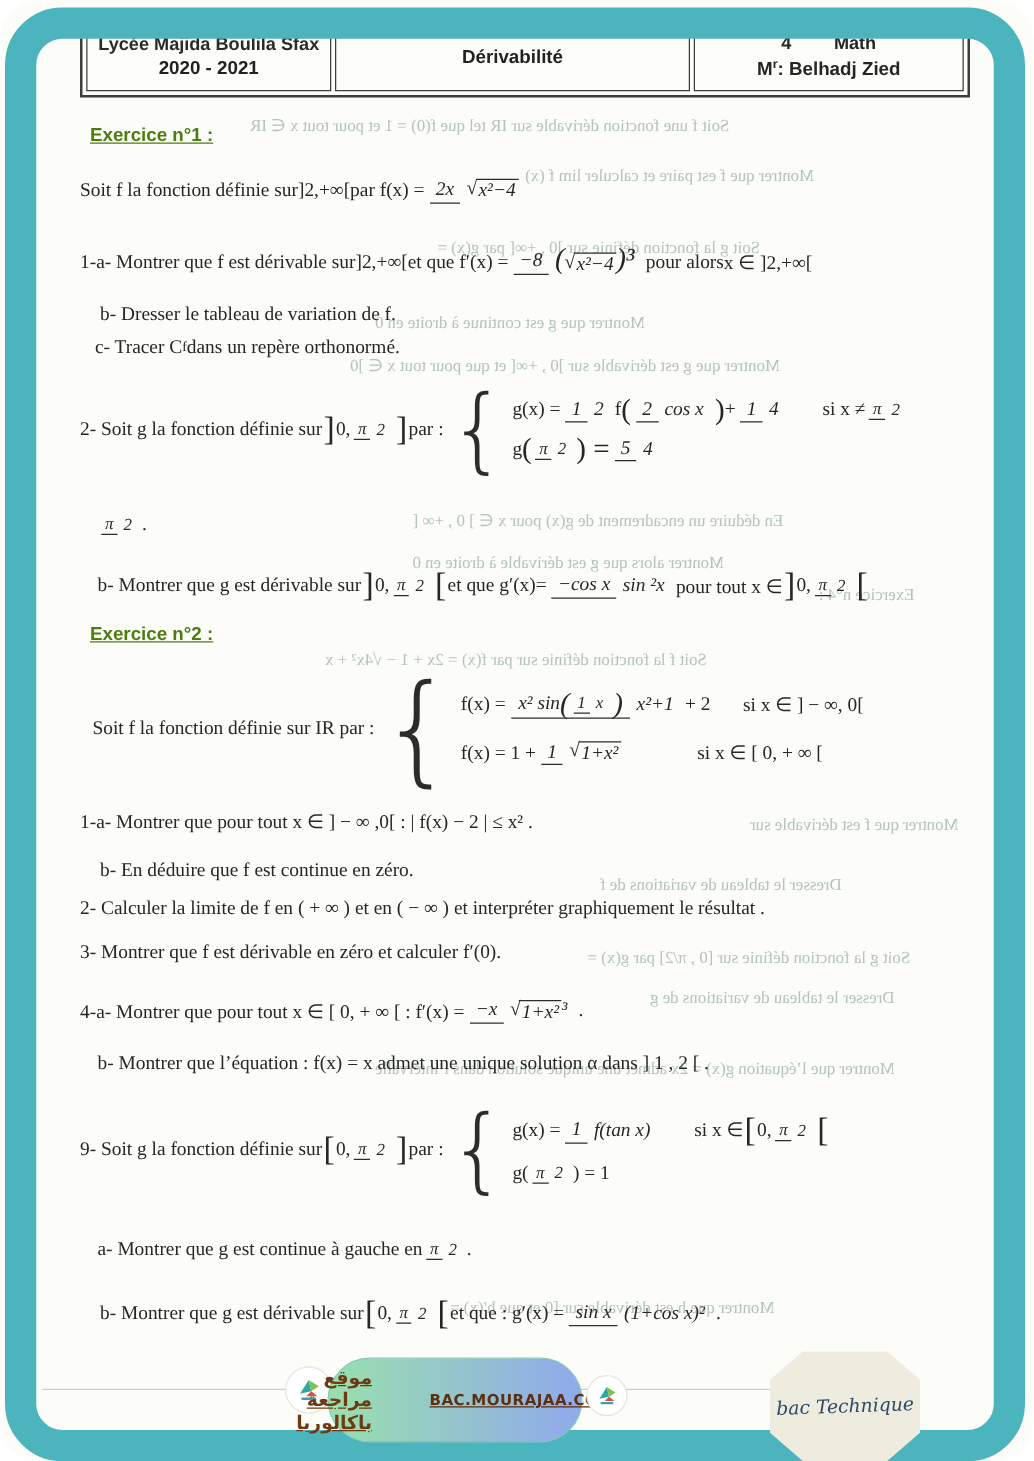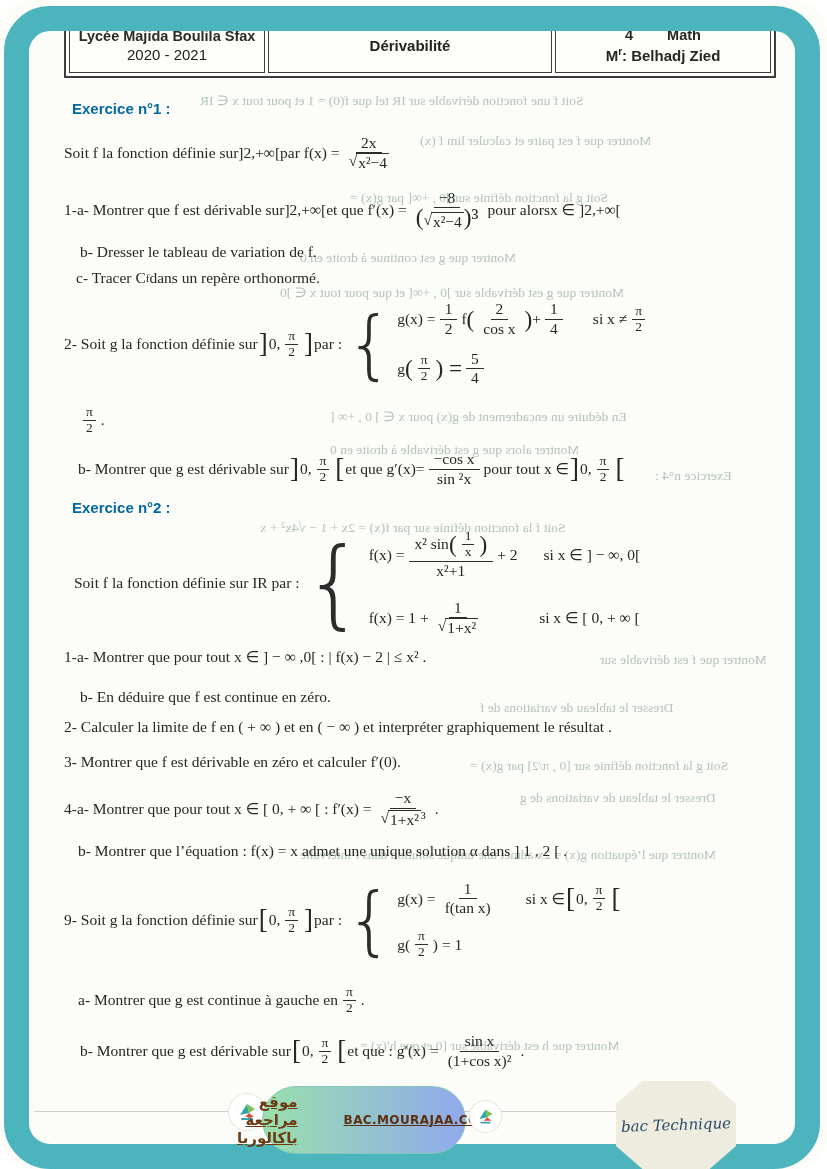--- a/index.html
+++ b/index.html
@@ -17,36 +17,36 @@
   
   .htable {
     position:absolute; left:64px; top:12px; width:712px; z-index:1;
     display:flex; gap:3px; border:2px solid #3d3d3d; padding:3px;
     background:#fefefc; font-family:"Liberation Sans", sans-serif;
   }
   .hcell { border:1.5px solid #3d3d3d; display:flex; flex-direction:column;
     align-items:center; justify-content:center; padding:4px 2px; min-height:56px; background:#fdfdfa; }
   .hc1 { width:196px; } .hc2 { flex:1; } .hc3 { width:216px; }
   .hl1 { font-size:14.5px; font-weight:700; color:#2a2a2a; }
-  .hl2 { font-size:15px; font-weight:400; color:#222; margin-top:2px; }
+  .hl2 { font-size:15px; font-weight:700; color:#222; margin-top:2px; }
   .hsubject { font-size:15px; font-weight:600; color:#222; }
   .hgrade { display:flex; gap:34px; font-size:14.5px; font-weight:700; }
   .hteacher { font-size:15px; font-weight:600; margin-top:3px; }
   sup { font-size:10px; } sub { font-size:11px; }
 
   .extitle {
     position:absolute; z-index:2; font-family:"Liberation Sans", sans-serif;
-    font-weight:700; font-size:15px; color:#0369a1;
+    font-weight:700; font-size:15px; text-decoration:underline; color:#4d7c0f;
   }
   .line { position:absolute; z-index:2; display:flex; align-items:center; white-space:nowrap; }
   .gap { display:inline-block; width:26px; }
 
   
-  .frac { display:inline-flex; flex-direction:column; align-items:center; text-align:center;
-          margin:0 4px; line-height:1.18; }
+  .frac { display:inline-flex; flex-direction:row; align-items:center; text-align:center;
+          margin:0 4px; line-height:1.18;font-style:italic; }
   .frac .num { padding:0 5px; border-bottom:1.3px solid #2c2c2c; }
   .frac .den { padding:0 5px; }
   .pf { font-size:13.5px; margin:0 3px; line-height:1.1; }
   .pf .num { padding:0 3px; }
   .sqrt { display:inline-flex; align-items:flex-start; white-space:nowrap; }
   .sqrt .rs { line-height:1.05; margin-right:-1px; }
   .sqrt .bar { border-top:1.3px solid #2c2c2c; padding:0 2px; }
   .bk { font-size:27px; line-height:0.95; margin:0 1px; font-weight:400; }
   .bigp { font-size:150%; line-height:0.8; font-weight:300; }
   .brace { font-family:"DejaVu Sans", sans-serif; font-weight:100; line-height:0;

